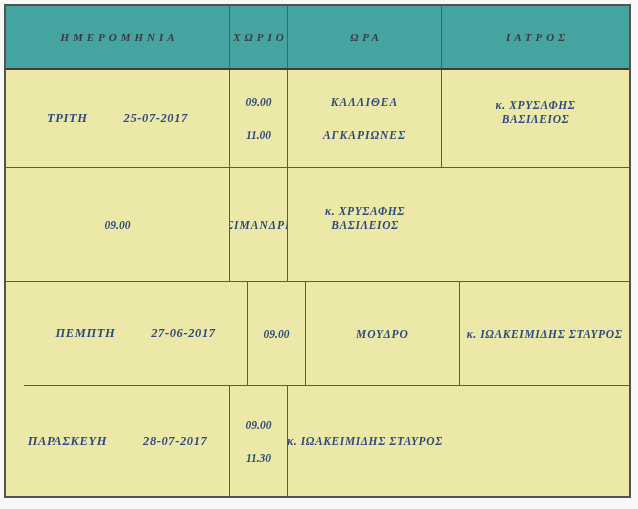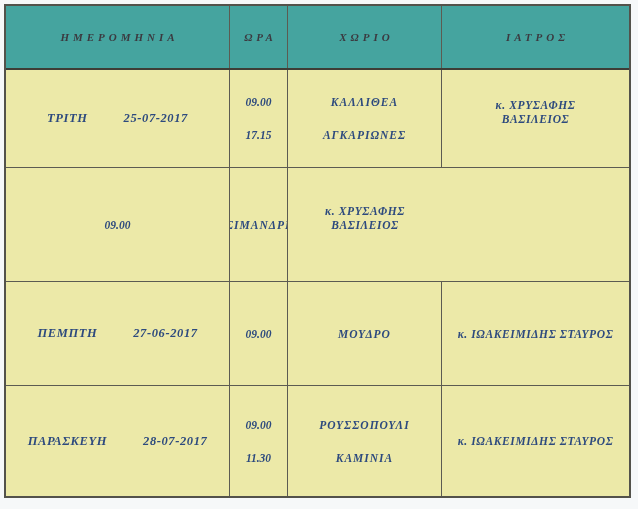--- a/index.html
+++ b/index.html
@@ -33,21 +33,21 @@
     border-bottom: 1px solid #5c5b52;
   }
   .row:last-child { border-bottom: none; }
   .row-header {
     height: 62px;
     background: #45a49f;
     border-bottom: 2px solid #3e3d36;
   }
   .row-r0 { height: 97px; }
   .row-r1 { height: 113px; }
-  .row-r2 { height: 103px; }
+  .row-r2 { height: 103px; margin-left: 18px; }
   .row-r3 { height: 110px; }
   .cell {
     border-right: 1px solid #5c5b52;
     display: flex;
     flex-direction: column;
     align-items: center;
     justify-content: center;
     box-sizing: border-box;
     overflow: hidden;
   }
@@ -96,38 +96,38 @@
 </head>
 <body>
 
 <div class="page">
   <div class="tbl">
     <div class="row row-header">
       <div class="cell hcell">
         <span>ΗΜΕΡΟΜΗΝΙΑ</span>
       </div>
       <div class="cell hcell">
-        <span>ΩΡΑ</span>
+        <span>ΧΩΡΙΟ</span>
       </div>
       <div class="cell hcell">
-        <span>ΧΩΡΙΟ</span>
+        <span>ΩΡΑ</span>
       </div>
       <div class="cell hcell">
         <span>ΙΑΤΡΟΣ</span>
       </div>
     </div>
     <div id="tbody">
   <div class="row row-r0">
     <div class="cell c-date">
       <span class="day">ΤΡΙΤΗ</span>
       <span class="date">25-07-2017</span>
     </div>
     <div class="cell c-time">
             <span class="line">09.00</span>
-            <span class="line">17.15</span>
+            <span class="line">11.00</span>
           </div>
     <div class="cell c-village">
             <span class="line">ΚΑΛΛΙΘΕΑ</span>
             <span class="line">ΑΓΚΑΡΙΩΝΕΣ</span>
           </div>
     <div class="cell c-doctor">
             <span class="line">κ. ΧΡΥΣΑΦΗΣ</span>
             <span class="line">ΒΑΣΙΛΕΙΟΣ</span>
           </div>
   </div>
@@ -163,23 +163,19 @@
 
   <div class="row row-r3">
     <div class="cell c-date">
       <span class="day">ΠΑΡΑΣΚΕΥΗ</span>
       <span class="date">28-07-2017</span>
     </div>
     <div class="cell c-time">
             <span class="line">09.00</span>
             <span class="line">11.30</span>
           </div>
-    <div class="cell c-village">
-            <span class="line">ΡΟΥΣΣΟΠΟΥΛΙ</span>
-            <span class="line">ΚΑΜΙΝΙΑ</span>
-          </div>
     <div class="cell c-doctor">
             <span class="line">κ. ΙΩΑΚΕΙΜΙΔΗΣ  ΣΤΑΥΡΟΣ</span>
           </div>
   </div>
 </div>
   </div>
 </div>
 
 </body></html>

